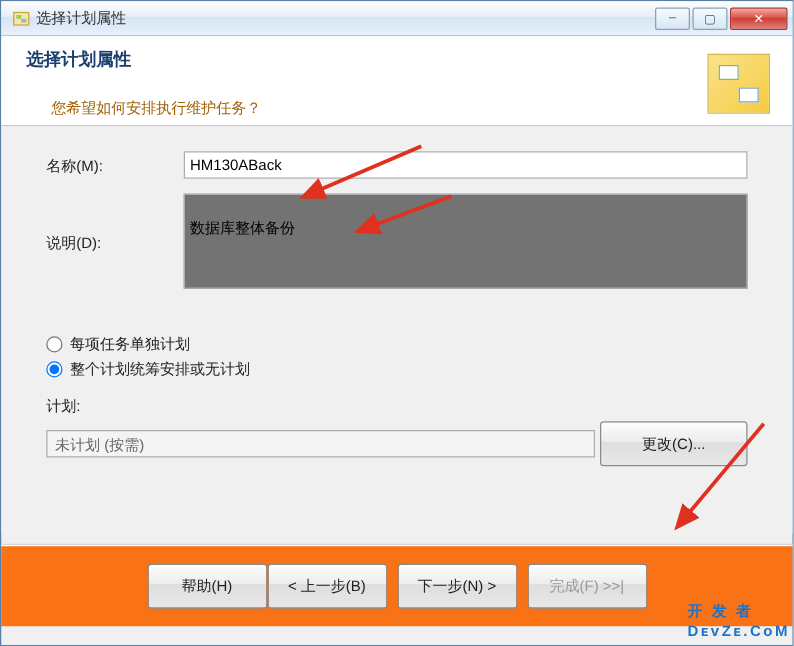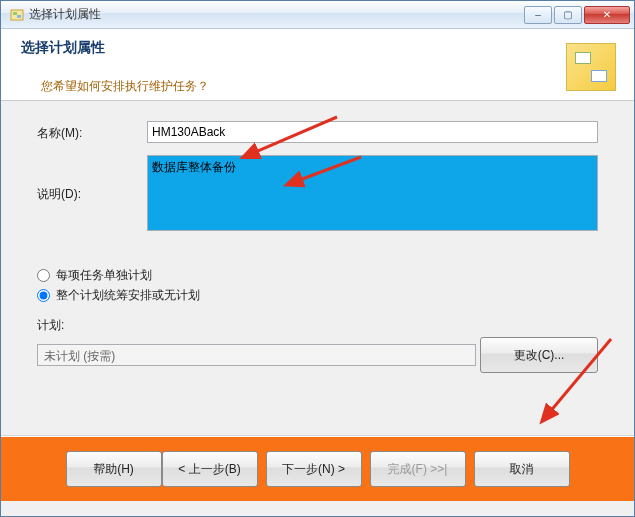--- a/index.html
+++ b/index.html
@@ -14,21 +14,21 @@
 .header{background:#fff;padding:10px 16px 16px 20px;border-bottom:1px solid #ccc;position:relative;height:72px}
 .header h1{margin:0;font-size:14px;font-weight:bold;color:#1a3e6e}
 .header p{margin:21px 0 0 20px;color:#a16207}
 .header-icon{position:absolute;right:18px;top:14px;width:50px;height:48px;background:linear-gradient(135deg,#fbe28b,#f5cc3f);border:1px solid #d6b84a}
 .header-icon::before{content:"";position:absolute;left:8px;top:8px;width:14px;height:10px;background:#fff;border:1px solid #8db86c}
 .header-icon::after{content:"";position:absolute;right:8px;bottom:8px;width:14px;height:10px;background:#fff;border:1px solid #7aa6d8}
 .content{padding:20px 36px 8px 36px;background:#f0f0f0;height:326px}
 .row{display:flex;align-items:center;margin-bottom:12px}
 .row label{width:110px;padding-top:3px;color:#222}
 .row input[type=text]{flex:1;height:22px;border:1px solid #abadb3;padding:2px 4px;background:#fff;font-family:Arial}
-.row textarea{flex:1;height:76px;border:1px solid #abadb3;padding:3px 4px;background:#0ea5e9;resize:none;font-family:"SimSun"}
+.row textarea{flex:1;height:76px;border:1px solid #abadb3;padding:18px 4px;background:#737373;resize:none;font-family:"SimSun"}
 .radios{margin-top:36px}
 .radio-row{display:flex;align-items:center;margin:3px 0;color:#222}
 .radio-row input{margin:0 6px 0 0}
 .plan-section{margin-top:13px}
 .plan-section .plan-label{color:#222;margin-bottom:3px}
 .plan-row{display:flex;gap:4px;align-items:center}
 .plan-input{flex:1;height:22px;border:1px solid #abadb3;background:#f4f4f4;color:#666;padding:2px 6px;line-height:18px}
 .btn{height:23px;min-width:118px;border:1px solid #8a8a8a;border-radius:3px;background:linear-gradient(#fdfdfd,#ececec 45%,#dedede 46%,#e8e8e8);display:inline-flex;align-items:center;justify-content:center;color:#222;padding:17px 10px}
 .btn.change{min-width:118px}
 .sep{margin:8px 0 0;border:none;border-top:1px solid #d7d7d7;border-bottom:1px solid #fff}
@@ -102,32 +102,35 @@
   <hr class="sep">
 
   <div class="footer">
     <div class="footer-left">
       <div class="btn">帮助(H)</div>
     </div>
     <div class="footer-right">
       <div class="btn">&lt; 上一步(B)</div>
       <div class="btn">下一步(N) &gt;</div>
       <div class="btn disabled">完成(F) &gt;&gt;|</div>
-      <div class="btn">取消</div>
     </div>
   </div>
 
   <svg class="arrow arrsvg" style="left:246px;top:110px" width="100" height="50">
     <defs>
         <marker id="ah1" markerWidth="10" markerHeight="10" refX="2" refY="3" orient="auto">
           <path d="M0,0 L0,6 L7,3 z" fill="#e03020"></path>
         </marker>
       </defs>
     <line x1="90" y1="6" x2="6" y2="42" stroke="#e03020" stroke-width="3" marker-end="url(#ah1)"></line>
   </svg>
   <svg class="arrow arrsvg" style="left:290px;top:150px" width="80" height="40">
     <line x1="70" y1="6" x2="6" y2="30" stroke="#e03020" stroke-width="3" marker-end="url(#ah1)"></line>
   </svg>
   <svg class="arrow arrsvg" style="left:540px;top:332px" width="80" height="90">
     <line x1="70" y1="6" x2="8" y2="80" stroke="#e03020" stroke-width="3" marker-end="url(#ah1)"></line>
   </svg>
 
+  <div class="overlay">
+    <div class="ov1">开 发 者</div>
+    <div class="ov2">DᴇᴠZᴇ.CᴏM</div>
+  </div>
 </div>
 
 </body></html>

